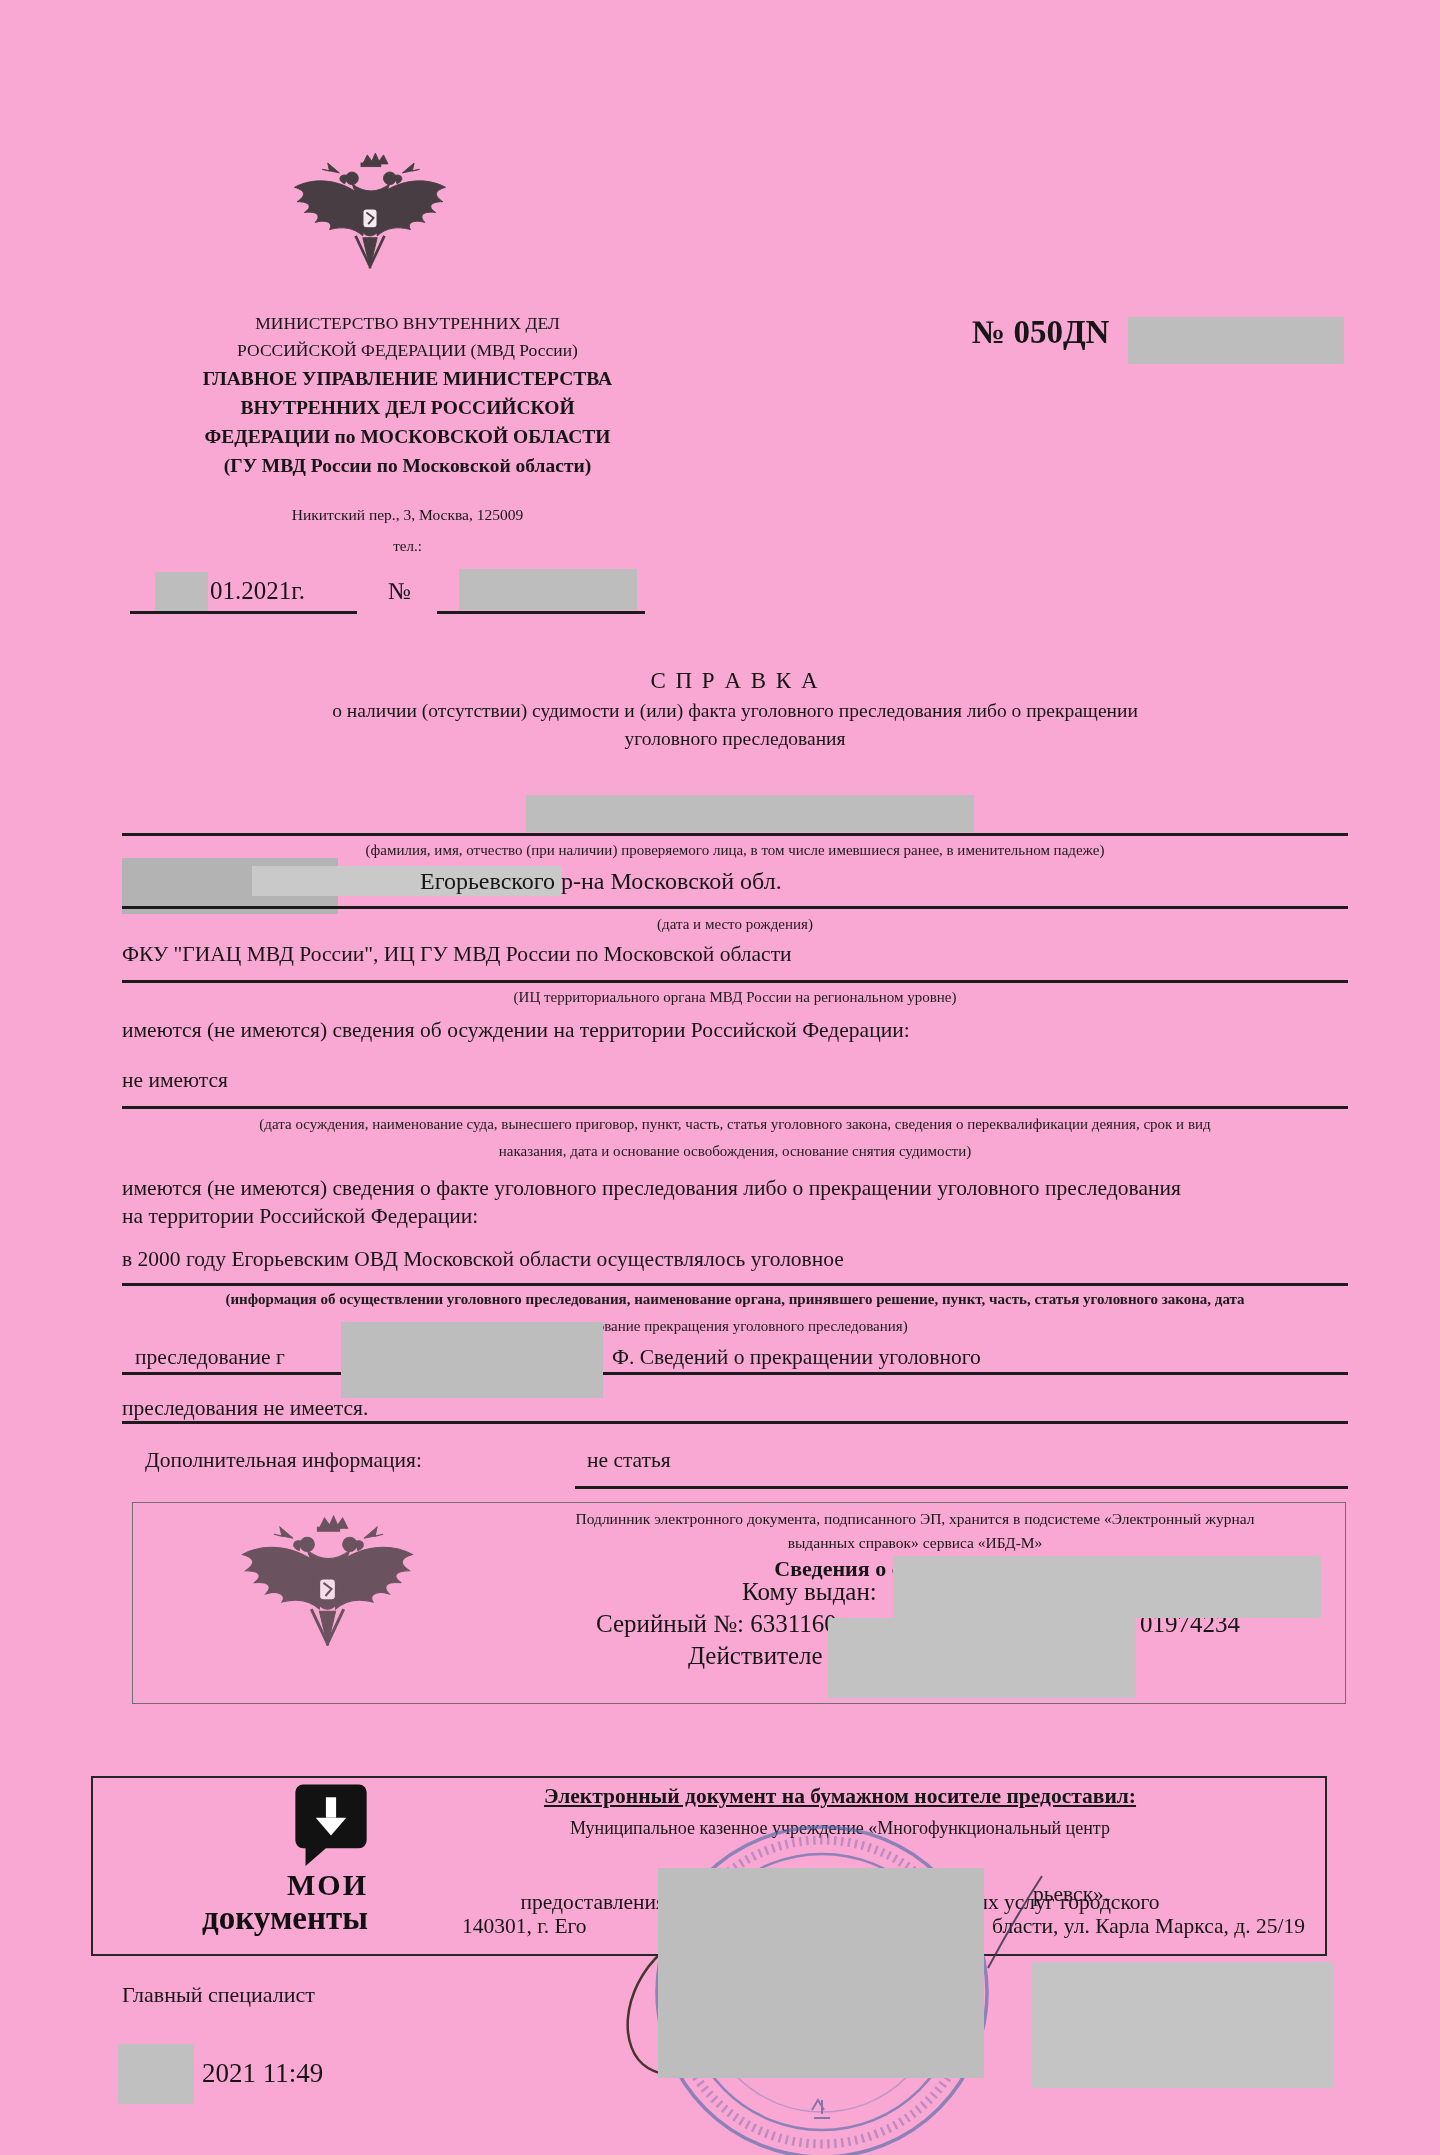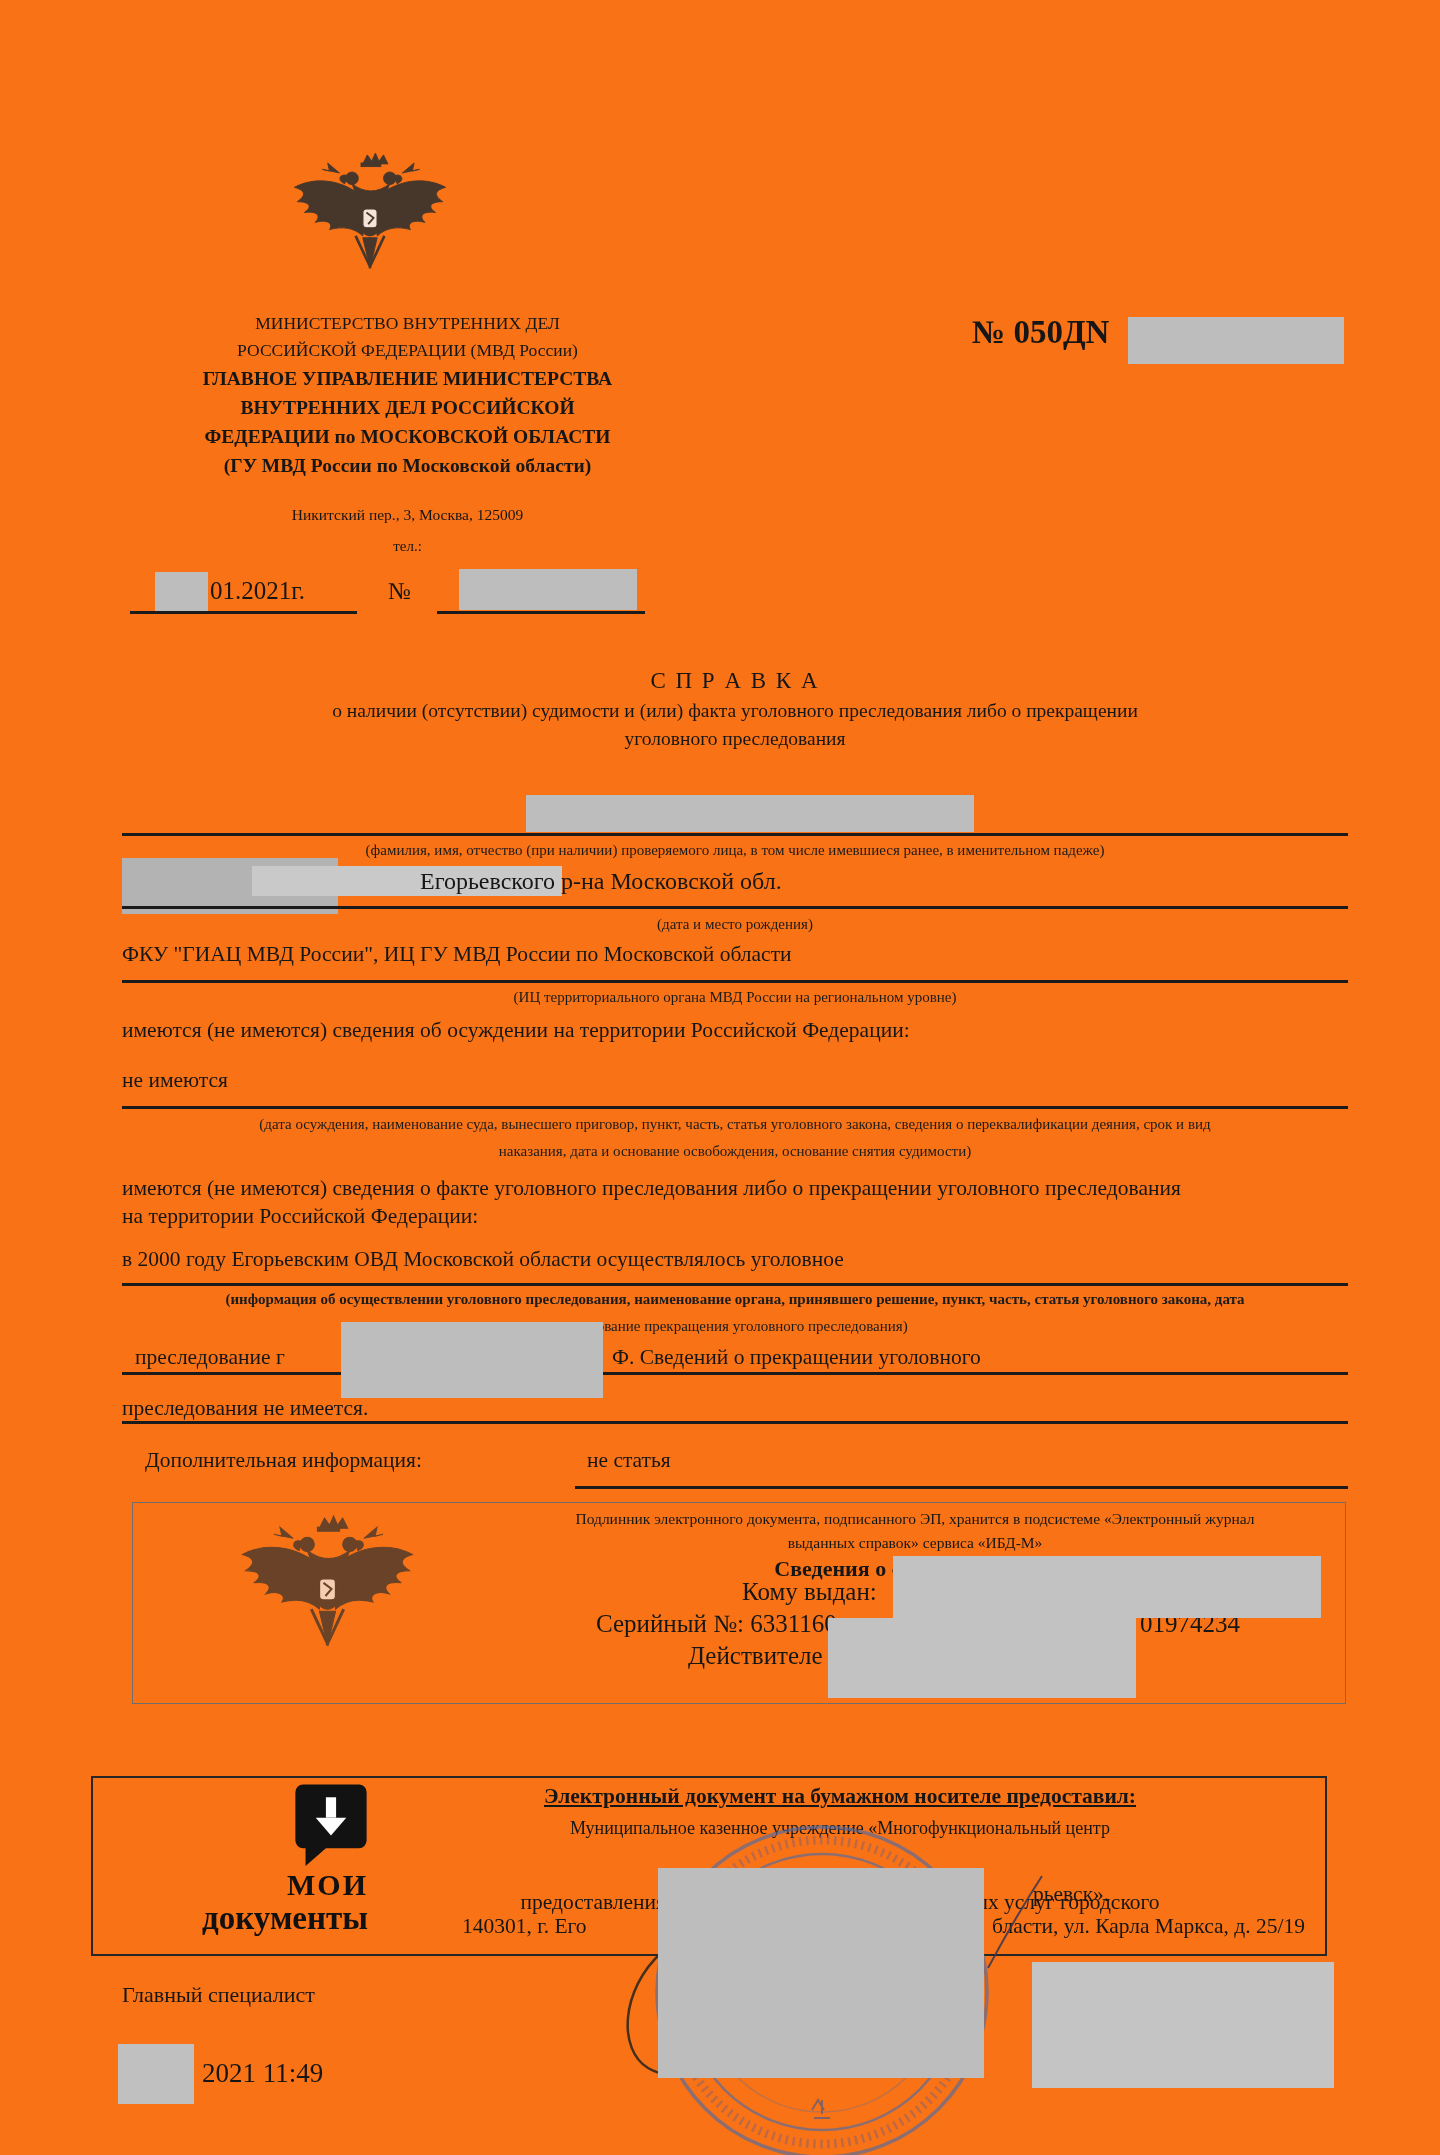--- a/index.html
+++ b/index.html
@@ -1,16 +1,16 @@
 <!DOCTYPE html>
 <html><head>
 <meta charset="utf-8">
 <style>
   html,body{margin:0;padding:0;background:#e9e9e9;}
-  .page{position:relative;width:1440px;height:2155px;background:#f97316;overflow:hidden;
+  .page{position:relative;width:1440px;height:2155px;background:#f9a8d4;overflow:hidden;
         font-family:"Liberation Serif","DejaVu Serif",serif;color:#161616;}
   .abs{position:absolute;}
   .ctr{text-align:center;}
   .ul{position:absolute;height:3px;background:#1b1b1b;}
   .rbox{position:absolute;background:#bdbdbd;}
   .cap{position:absolute;left:122px;width:1226px;text-align:center;font-size:15px;color:#1b1b1b;}
   .body-t{font-size:21.5px;}
   .sans{font-family:Liberation Serif, serif;}
   .bold{font-weight:bold;}
   .orgline{line-height:27px;font-size:17.5px;}

